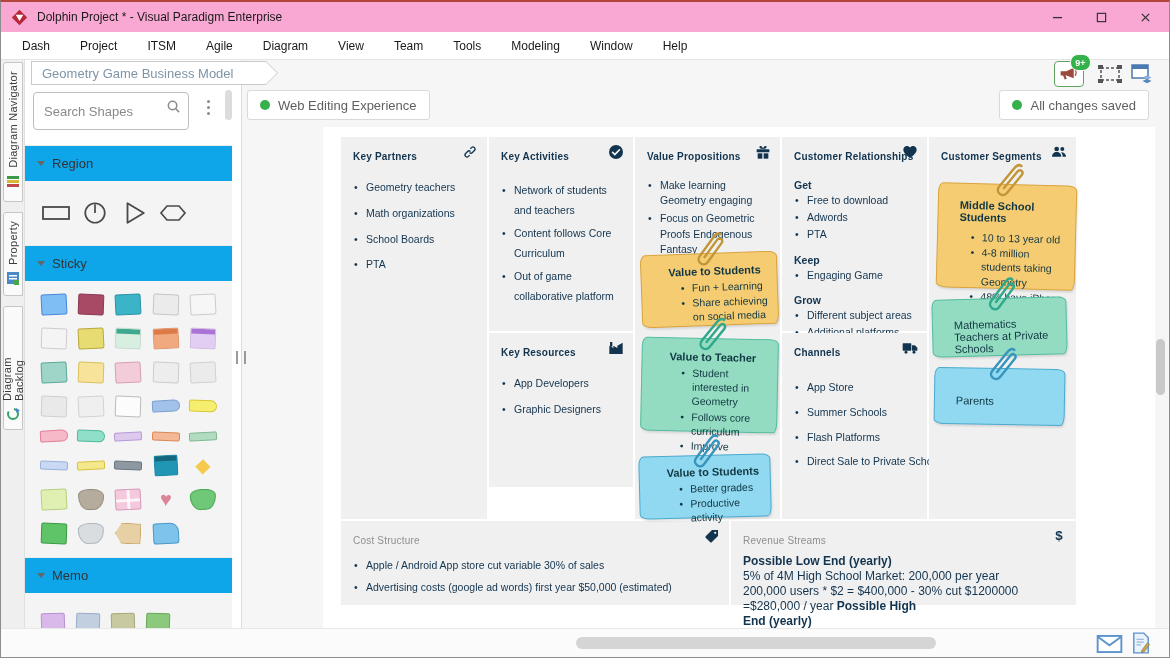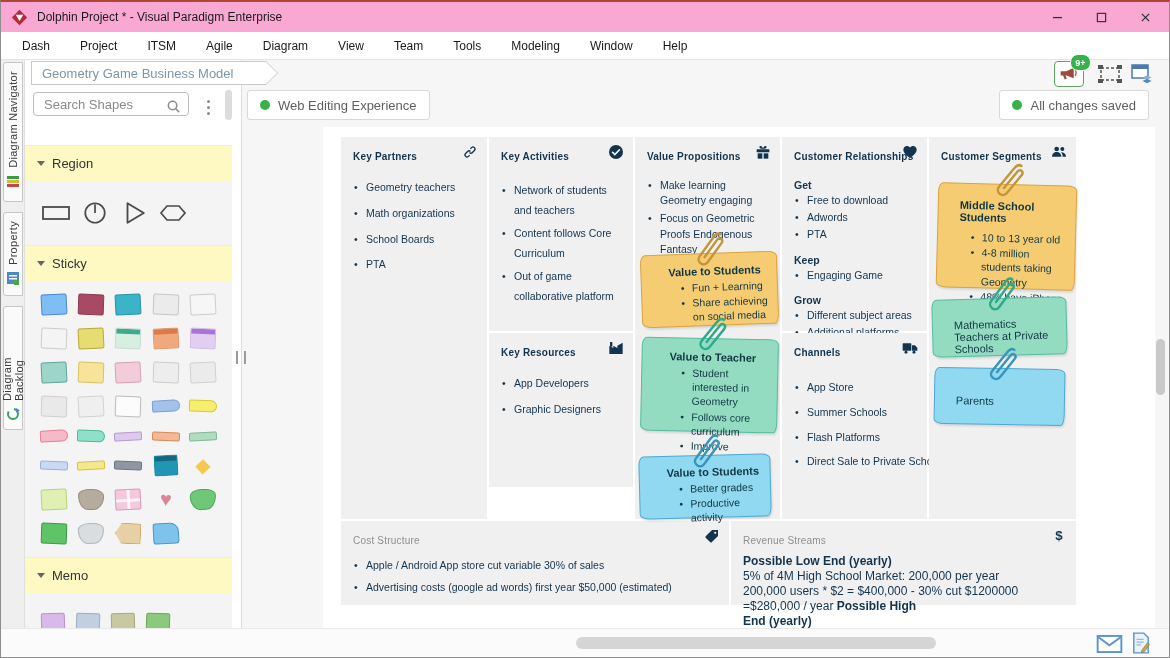--- a/index.html
+++ b/index.html
@@ -25,28 +25,28 @@
   .vtab-icon svg{width:14px;height:14px;}
   .vtab-0{top:2px;height:140px;}
   .vtab-1{top:152px;height:84px;}
   .vtab-2{top:246px;height:124px;}
   
   .crumb{position:absolute;left:30px;top:59px;height:22px;width:222px;background:#fff;border:1px solid #c9c9c9;border-right:none;display:flex;align-items:center;padding:0 2px 0 10px;font-size:13px;color:#7e95a8;z-index:6;}
   .crumb::before{content:"";position:absolute;left:100%;top:-1px;border-left:12px solid #c9c9c9;border-top:12px solid transparent;border-bottom:12px solid transparent;}
   .crumb::after{content:"";position:absolute;left:100%;top:0;border-left:11px solid #fff;border-top:11px solid transparent;border-bottom:11px solid transparent;}
   
   .panel{position:absolute;left:24px;top:58px;width:216px;bottom:28px;background:#fff;overflow:hidden;}
-  .search-input{position:absolute;left:8px;top:32px;width:156px;height:24px;border:1px solid #bdbdbd;border-radius:4px;font-size:13px;color:#444;padding:0 26px 0 10px;box-sizing:border-box;font-family:"Liberation Sans",sans-serif;outline:none;background:#fff;}
+  .search-input{position:absolute;left:8px;top:32px;width:156px;height:38px;border:1px solid #bdbdbd;border-radius:4px;font-size:13px;color:#444;padding:0 26px 0 10px;box-sizing:border-box;font-family:"Liberation Sans",sans-serif;outline:none;background:#fff;}
   .search-input::placeholder{color:#8a8a8a;}
   .search-icon{position:absolute;left:141px;top:39px;width:15px;height:15px;}
   .kebab{position:absolute;left:176px;top:37px;width:14px;height:20px;display:flex;flex-direction:column;align-items:center;justify-content:center;}
   .kebab span{display:block;width:3px;height:3px;border-radius:50%;background:#8a8a8a;margin:1.5px 0;}
   .panel-scroll-thumb{position:absolute;left:200px;top:30px;width:7px;height:30px;background:#dcdcdc;border-radius:4px;}
   .panel-sections{position:absolute;left:0;top:85px;right:9px;}
-  .p-sec-header{height:36px;display:flex;align-items:center;gap:7px;padding-left:12px;box-sizing:border-box;border-top:1px solid #ececec;background:#fef9c3;font-size:13px;color:#333;}
+  .p-sec-header{height:36px;display:flex;align-items:center;gap:7px;padding-left:12px;box-sizing:border-box;border-top:1px solid #ececec;background:#0ea5e9;font-size:13px;color:#333;}
   .caret{width:0;height:0;border-left:4px solid transparent;border-right:4px solid transparent;border-top:5px solid #666;}
   .p-sec-body{background:#f4f4f5;}
   .body-region{display:flex;align-items:center;gap:9px;padding-left:16px;height:64px;}
   .body-sticky{display:grid;grid-template-columns:repeat(5,1fr);padding:6px 10px;height:276px;box-sizing:border-box;align-items:center;justify-items:center;}
   .body-memo{display:flex;align-items:center;gap:11px;padding-left:16px;height:60px;}
   .pal{position:relative;width:26px;height:21px;border-radius:2px;border:1px solid rgba(0,0,0,0.08);box-sizing:border-box;overflow:hidden;}
   .body-sticky .pal:nth-child(odd){transform:rotate(-3deg);}
   .body-sticky .pal:nth-child(even){transform:rotate(2deg);}
   .pal-top{position:absolute;top:0;left:0;right:0;height:5px;}
   .pal-strip{height:9px;width:28px;}

